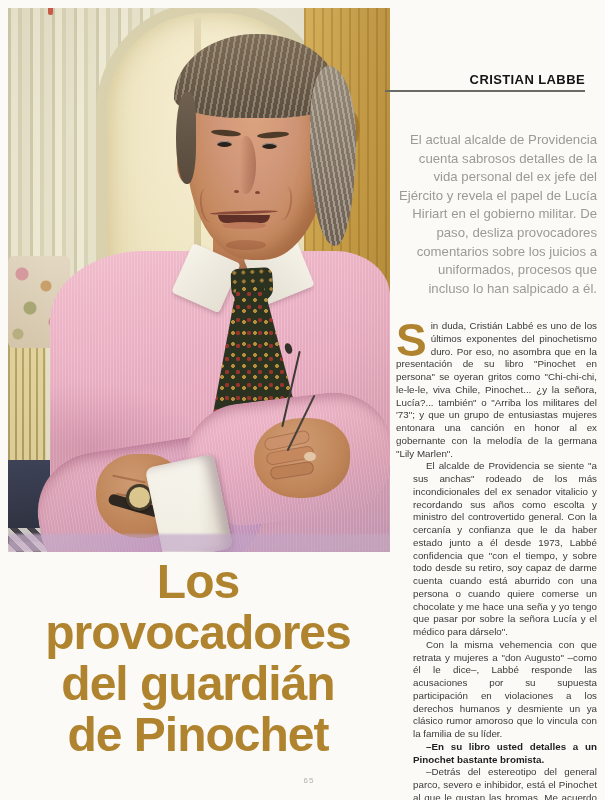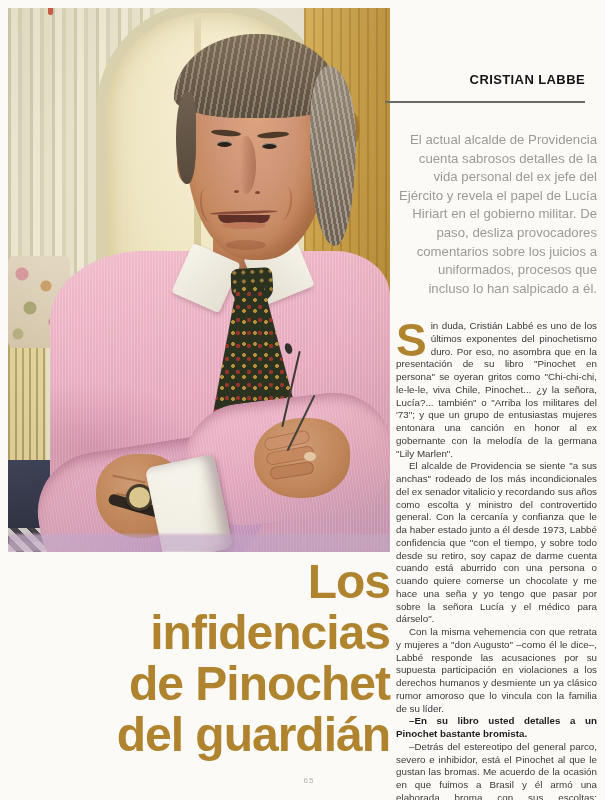--- a/index.html
+++ b/index.html
@@ -230,50 +230,50 @@
   .photo-tint{
     left:0;top:0;width:382px;height:544px;
     background:radial-gradient(ellipse at 50% 45%, transparent 55%, rgba(120,100,60,.10));
     pointer-events:none;
   }
   .red-speck{left:40px;top:0;width:5px;height:7px;background:#c23a29;opacity:.8;border-radius:0 0 2px 2px;}
 
   
   .headline{
     left:6px;top:556px;width:384px;
-    text-align:right;
+    text-align:center;
     color:#b0842f;
     font-weight:bold;
     font-size:48px;line-height:51px;
     letter-spacing:-1px;
   }
 
   
   .kicker{
     left:385px;top:72px;width:200px;
     text-align:right;
     font-size:13px;font-weight:bold;color:#151515;
     letter-spacing:.4px;
-    padding-bottom:14px;
+    padding-bottom:3px;
     border-bottom:2px solid #6b6b66;
   }
   .intro{
     left:397px;top:131px;width:200px;
     text-align:right;
     font-size:13.2px;line-height:18.6px;
     color:#9c9a96;
   }
   .bodycol{
     left:396px;top:320px;width:201px;
     font-size:9.8px;line-height:12.75px;
     color:#3a3a38;
     text-align:justify;
   }
   .bodycol p{margin:0;}
-  .bodycol p.indent{text-indent:13px;}
+  .bodycol p.indent{text-indent:13px;margin-left:17px;}
   .bodycol p.q{font-weight:bold;color:#1f1f1f;}
   .dropcap{
     float:left;
     color:#b0842f;font-weight:bold;
     font-size:46px;line-height:36px;
     padding:2px 4px 0 0;
   }
   .pagenum{
     left:294px;top:776px;width:30px;
     font-size:8px;color:#b3b1ab;letter-spacing:1px;text-align:center;
@@ -335,23 +335,23 @@
   <div class="abs glasses-wire1"></div>
   <div class="abs glasses-wire2"></div>
   <div class="abs glasses-tip"></div>
   <div class="abs bottom-blur"></div>
   <div class="abs photo-tint"></div>
   <div class="abs red-speck"></div>
 </div>
 
 <div class="abs headline">
   <div>Los</div>
-  <div>infidencias</div>
+  <div>provocadores</div>
+  <div>del guardián</div>
   <div>de Pinochet</div>
-  <div>del guardián</div>
 </div>
 
 <div class="abs kicker">CRISTIAN LABBE</div>
 
 <div class="abs intro">El actual alcalde de Providencia cuenta sabrosos detalles de la vida personal del ex jefe del Ejército y revela el papel de Lucía Hiriart en el gobierno militar. De paso, desliza provocadores comentarios sobre los juicios a uniformados, procesos que incluso lo han salpicado a él.</div>
 
 <div class="abs bodycol">
   <p><span class="dropcap">S</span><span>in duda, Cristián Labbé es uno de los últimos exponentes del pinochetismo duro. Por eso, no asombra que en la presentación de su libro "Pinochet en persona" se oyeran gritos como "Chi-chi-chi, le-le-le, viva Chile, Pinochet... ¿y la señora, Lucía?... también" o "Arriba los militares del '73"; y que un grupo de entusiastas mujeres entonara una canción en honor al ex gobernante con la melodía de la germana "Lily Marlen".</span></p>
   <p class="indent">El alcalde de Providencia se siente "a sus anchas" rodeado de los más incondicionales del ex senador vitalicio y recordando sus años como escolta y ministro del controvertido general. Con la cercanía y confianza que le da haber estado junto a él desde 1973, Labbé confidencia que "con el tiempo, y sobre todo desde su retiro, soy capaz de darme cuenta cuando está aburrido con una persona o cuando quiere comerse un chocolate y me hace una seña y yo tengo que pasar por sobre la señora Lucía y el médico para dárselo".</p>
   <p class="indent">Con la misma vehemencia con que retrata y mujeres a "don Augusto" –como él le dice–, Labbé responde las acusaciones por su supuesta participación en violaciones a los derechos humanos y desmiente un ya clásico rumor amoroso que lo vincula con la familia de su líder.</p>

